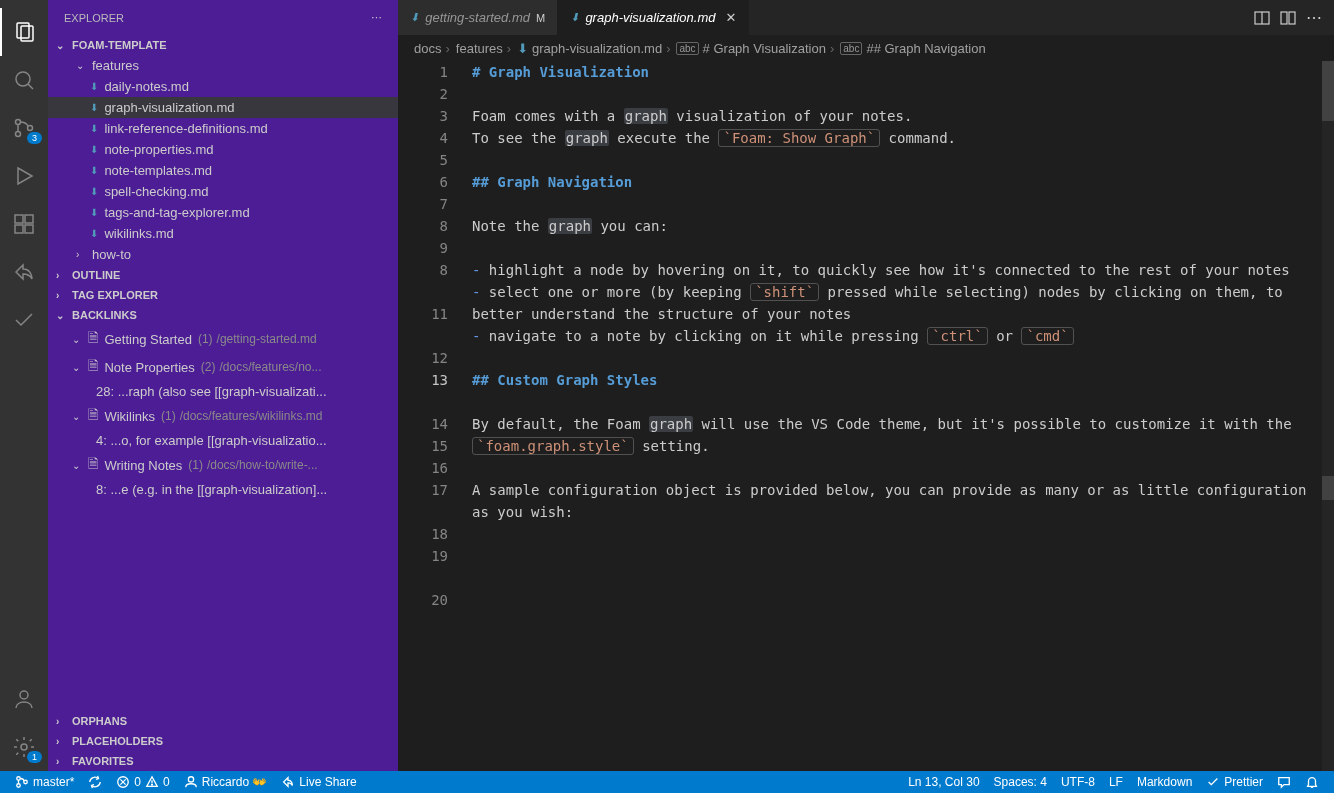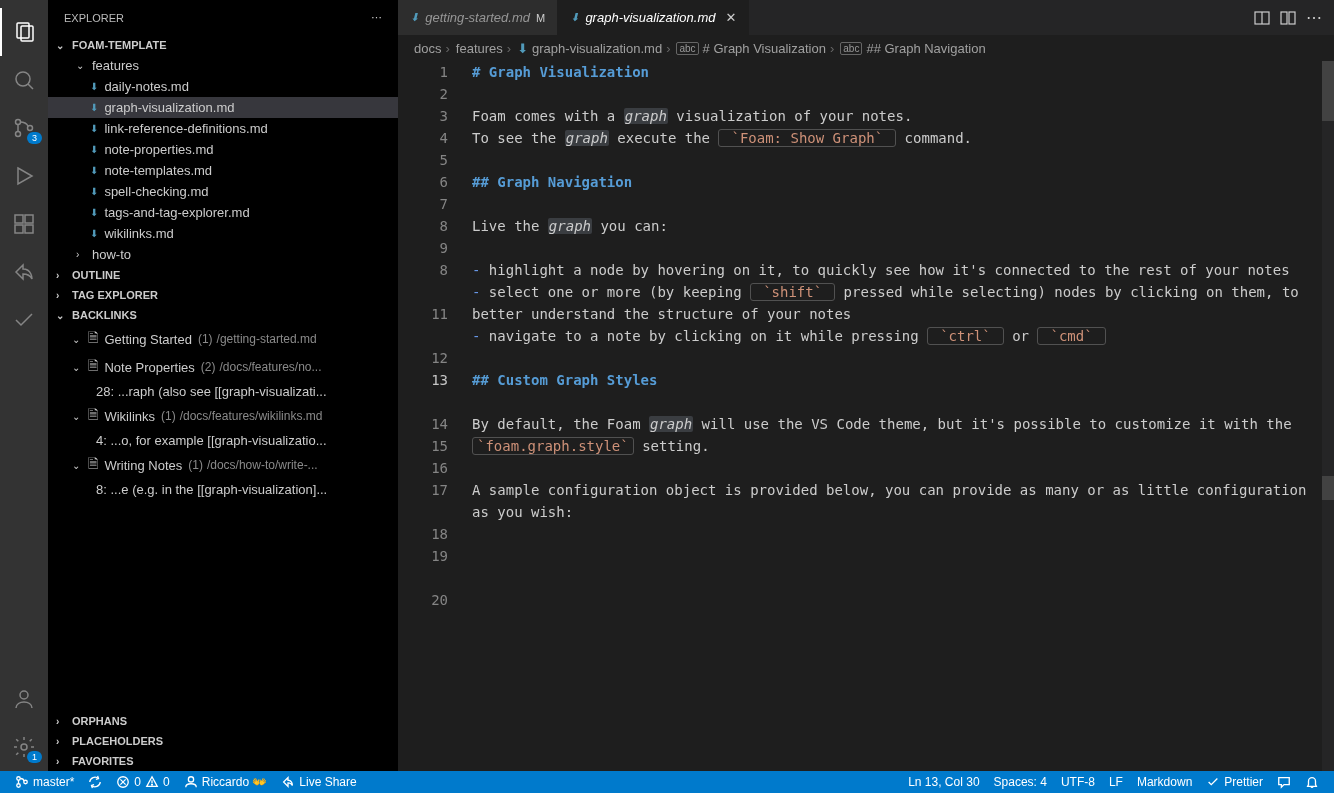--- a/index.html
+++ b/index.html
@@ -31,21 +31,21 @@
 .activity-badge {
   position: absolute; bottom: 8px; right: 6px;
   background: #007acc; color: #fff; font-size: 9px;
   border-radius: 10px; padding: 1px 5px; min-width: 14px;
   text-align: center;
 }
 .activity-spacer { flex: 1; }
 
 .sidebar {
   width: 350px;
-  background: #000000;
+  background: #4c1d95;
   display: flex; flex-direction: column;
   overflow: hidden;
 }
 .sidebar-header {
   height: 35px; display: flex; align-items: center;
   padding: 0 16px; font-size: 11px; color: #bbbbbb;
   text-transform: uppercase; justify-content: space-between;
 }
 .sidebar-header .ellipsis { color: #cccccc; cursor: pointer; }
 .tree-section {
@@ -114,22 +114,22 @@
   font-size: 14px; overflow: hidden; position: relative;
 }
 .gutter {
   width: 70px; text-align: right; color: #858585;
   padding-right: 20px; user-select: none;
 }
 .gutter-line { height: 22px; line-height: 22px; }
 .code-lines { flex: 1; padding-right: 10px; }
 .code-line { min-height: 22px; line-height: 22px; white-space: pre-wrap; word-wrap: break-word; padding-left: 4px;}
 .c-heading { color: #569cd6; font-weight: 600; }
-.c-hl { background: #3a3d41; border-radius: 2px; padding: 0 1px; font-style: italic;}
-.c-code { color: #ce9178; border: 1px solid #515151; border-radius: 3px; padding: 0 12px; }
+.c-hl { background: #3a3d41; border-radius: 2px; padding: 0 1px;}
+.c-code { color: #ce9178; border: 1px solid #515151; border-radius: 3px; padding: 0 4px; }
 .c-code-hl { color: #ce9178; border: 1px solid #515151; border-radius: 3px; padding: 0 4px;}
 .c-bullet { color: #6796e6; }
 .minimap { position: absolute; right: 0; top: 0; width: 12px; height: 100%; background: #252526;}
 .minimap-thumb { position: absolute; right: 0; top: 0; width: 12px; height: 60px; background: #424242;}
 .minimap-thumb2 { position: absolute; right: 0; top: 415px; width: 12px; height: 24px; background: #424242;}
 
 .statusbar {
   height: 22px; background: #007acc; color: #ffffff;
   display: flex; align-items: center; font-size: 12px;
   padding: 0 8px;
@@ -400,21 +400,21 @@
         <div class="gutter-line">20</div>
       </div>
       <div class="code-lines">
         <div class="code-line"><span class="c-heading"># Graph Visualization</span></div>
         <div class="code-line"></div>
         <div class="code-line"><span>Foam comes with a </span><span class="c-hl">graph</span><span> visualization of your notes.</span></div>
         <div class="code-line"><span>To see the </span><span class="c-hl">graph</span><span> execute the </span><span class="c-code">`Foam: Show Graph`</span><span> command.</span></div>
         <div class="code-line"></div>
         <div class="code-line"><span class="c-heading">## Graph Navigation</span></div>
         <div class="code-line"></div>
-        <div class="code-line"><span>Live the </span><span class="c-hl">graph</span><span> you can:</span></div>
+        <div class="code-line"><span>Note the </span><span class="c-hl">graph</span><span> you can:</span></div>
         <div class="code-line"></div>
         <div class="code-line"><span class="c-bullet">- </span><span>highlight a node by hovering on it, to quickly see how it's connected to the rest of your notes</span></div>
         <div class="code-line"><span class="c-bullet">- </span><span>select one or more (by keeping </span><span class="c-code">`shift`</span><span> pressed while selecting) nodes by clicking on them, to better understand the structure of your notes</span></div>
         <div class="code-line"><span class="c-bullet">- </span><span>navigate to a note by clicking on it while pressing </span><span class="c-code">`ctrl`</span><span> or </span><span class="c-code">`cmd`</span></div>
         <div class="code-line"></div>
         <div class="code-line"><span class="c-heading">## Custom Graph Styles</span></div>
         <div class="code-line"></div>
         <div class="code-line"><span>By default, the Foam </span><span class="c-hl">graph</span><span> will use the VS Code theme, but it's possible to customize it with the </span><span class="c-code-hl">`foam.graph.style`</span><span> setting.</span></div>
         <div class="code-line"></div>
         <div class="code-line"><span>A sample configuration object is provided below, you can provide as many or as little configuration as you wish:</span></div>

